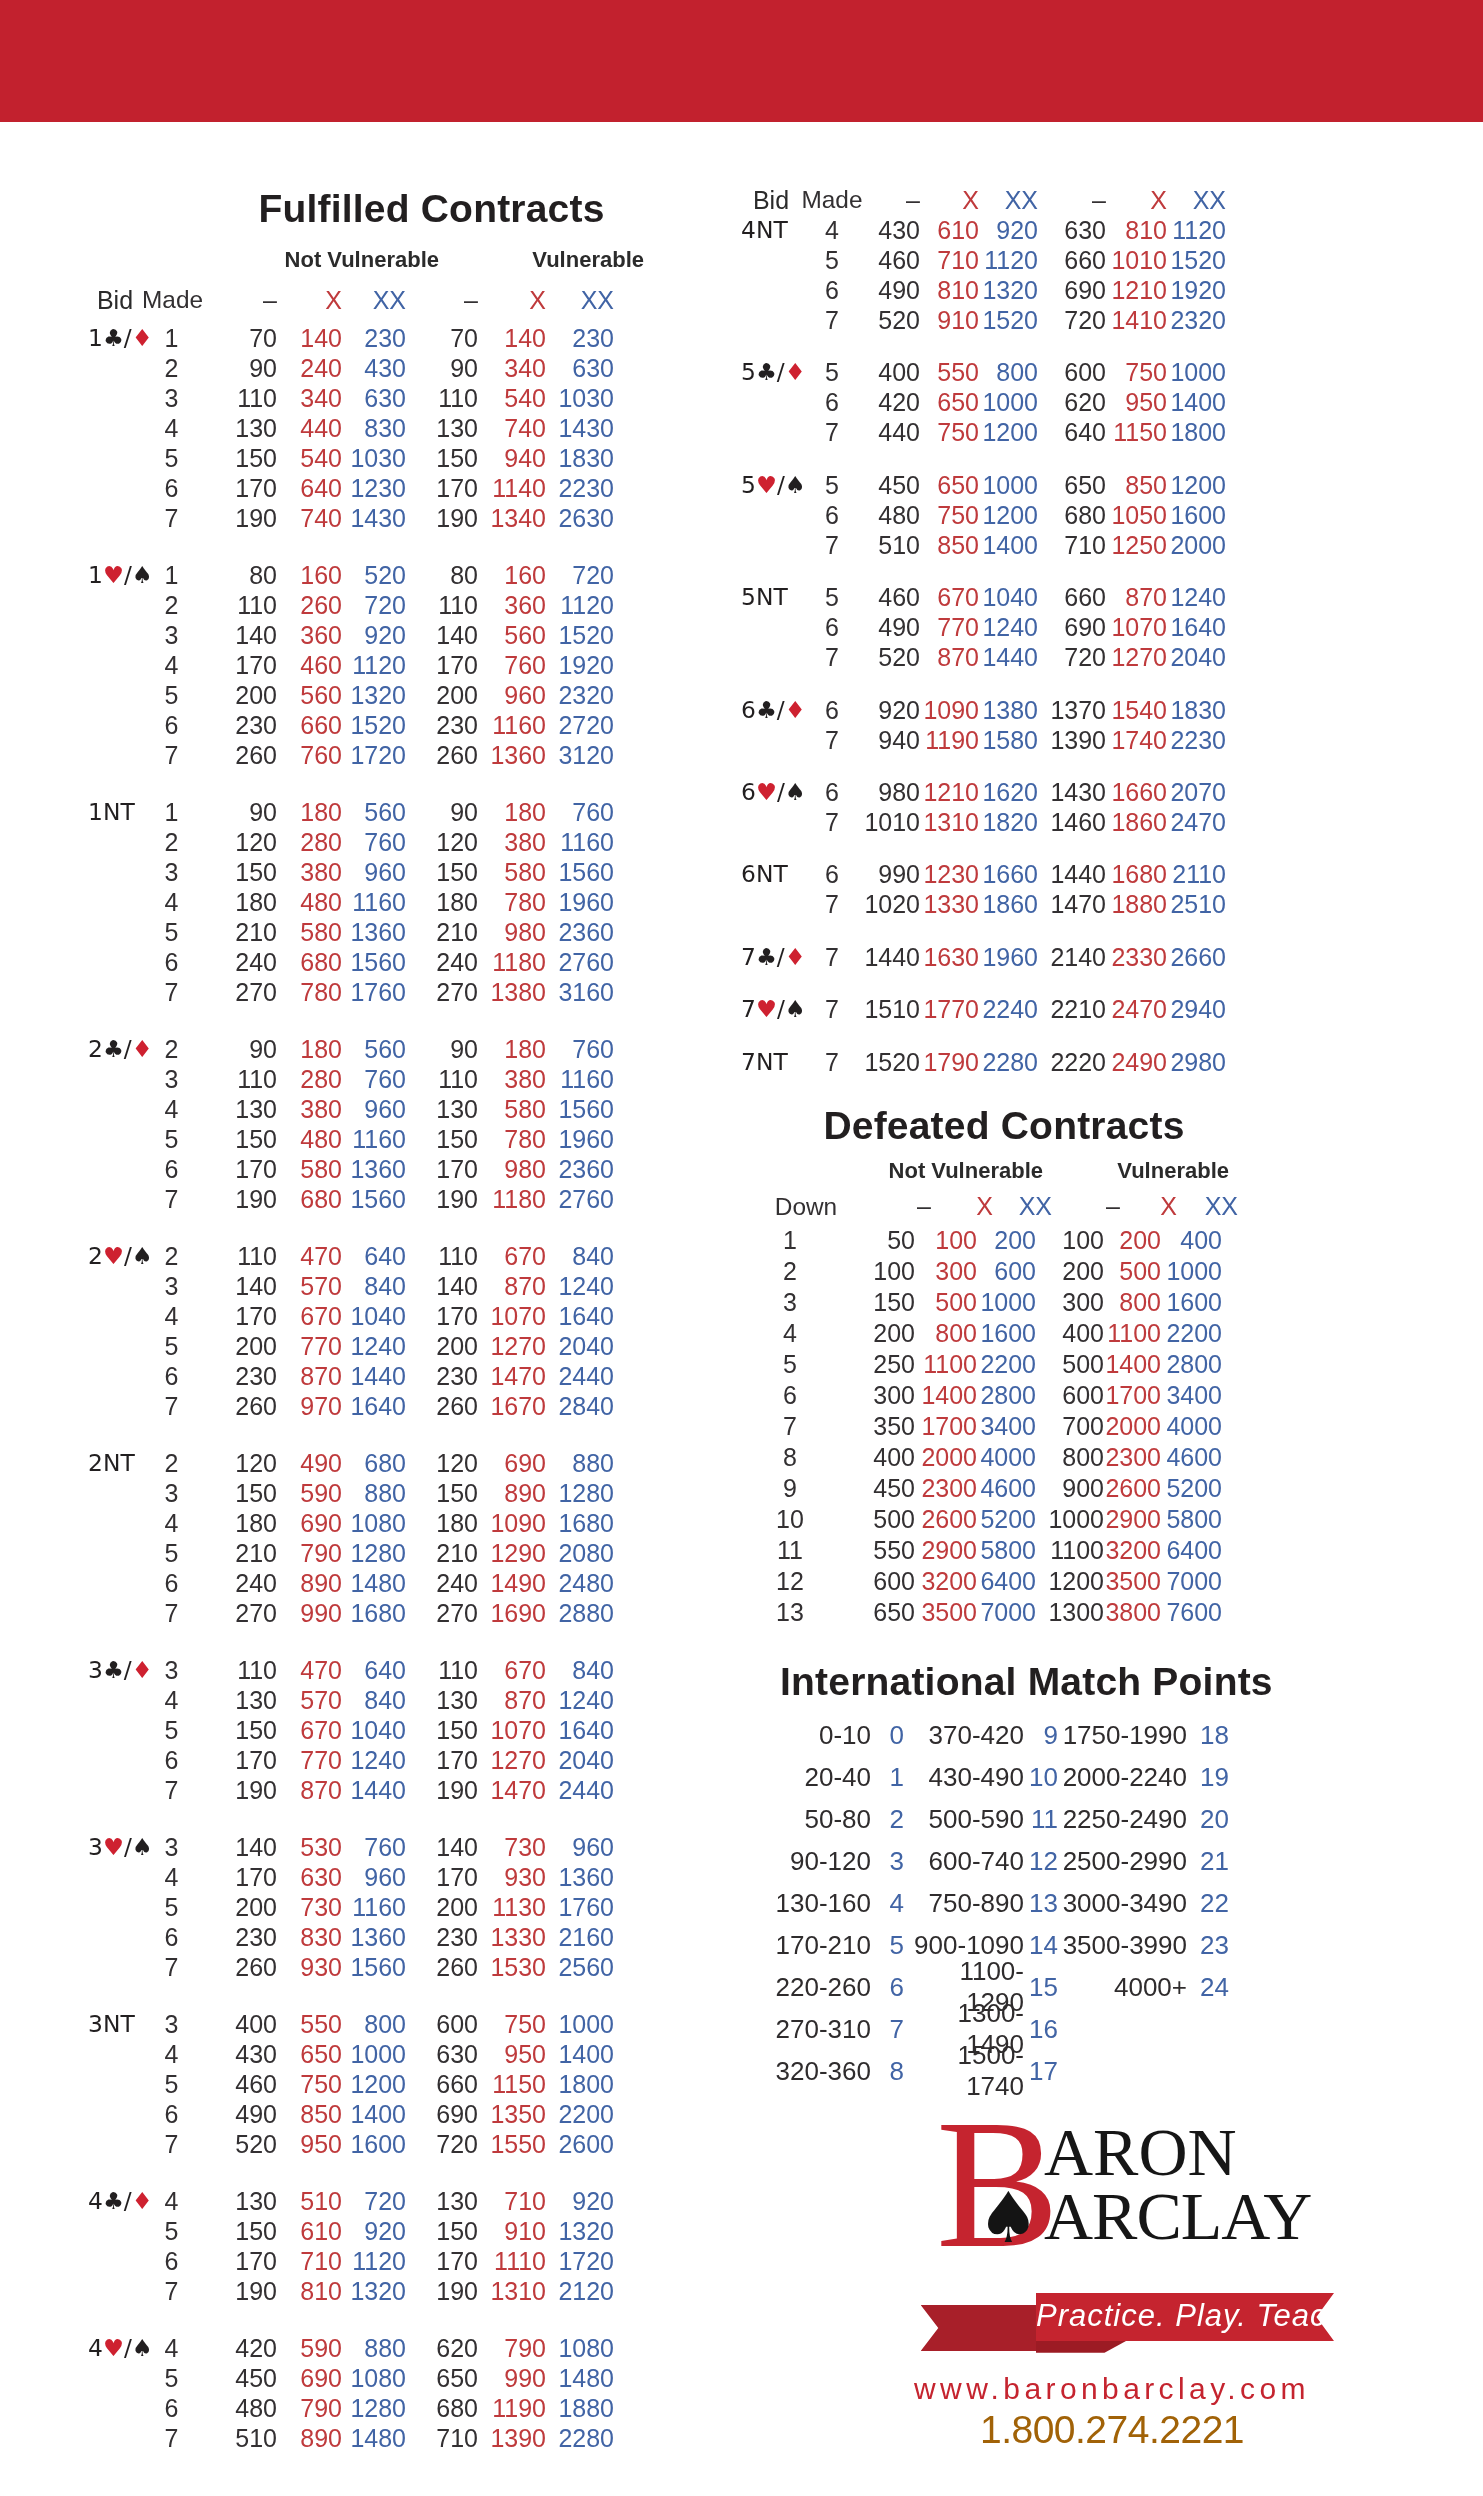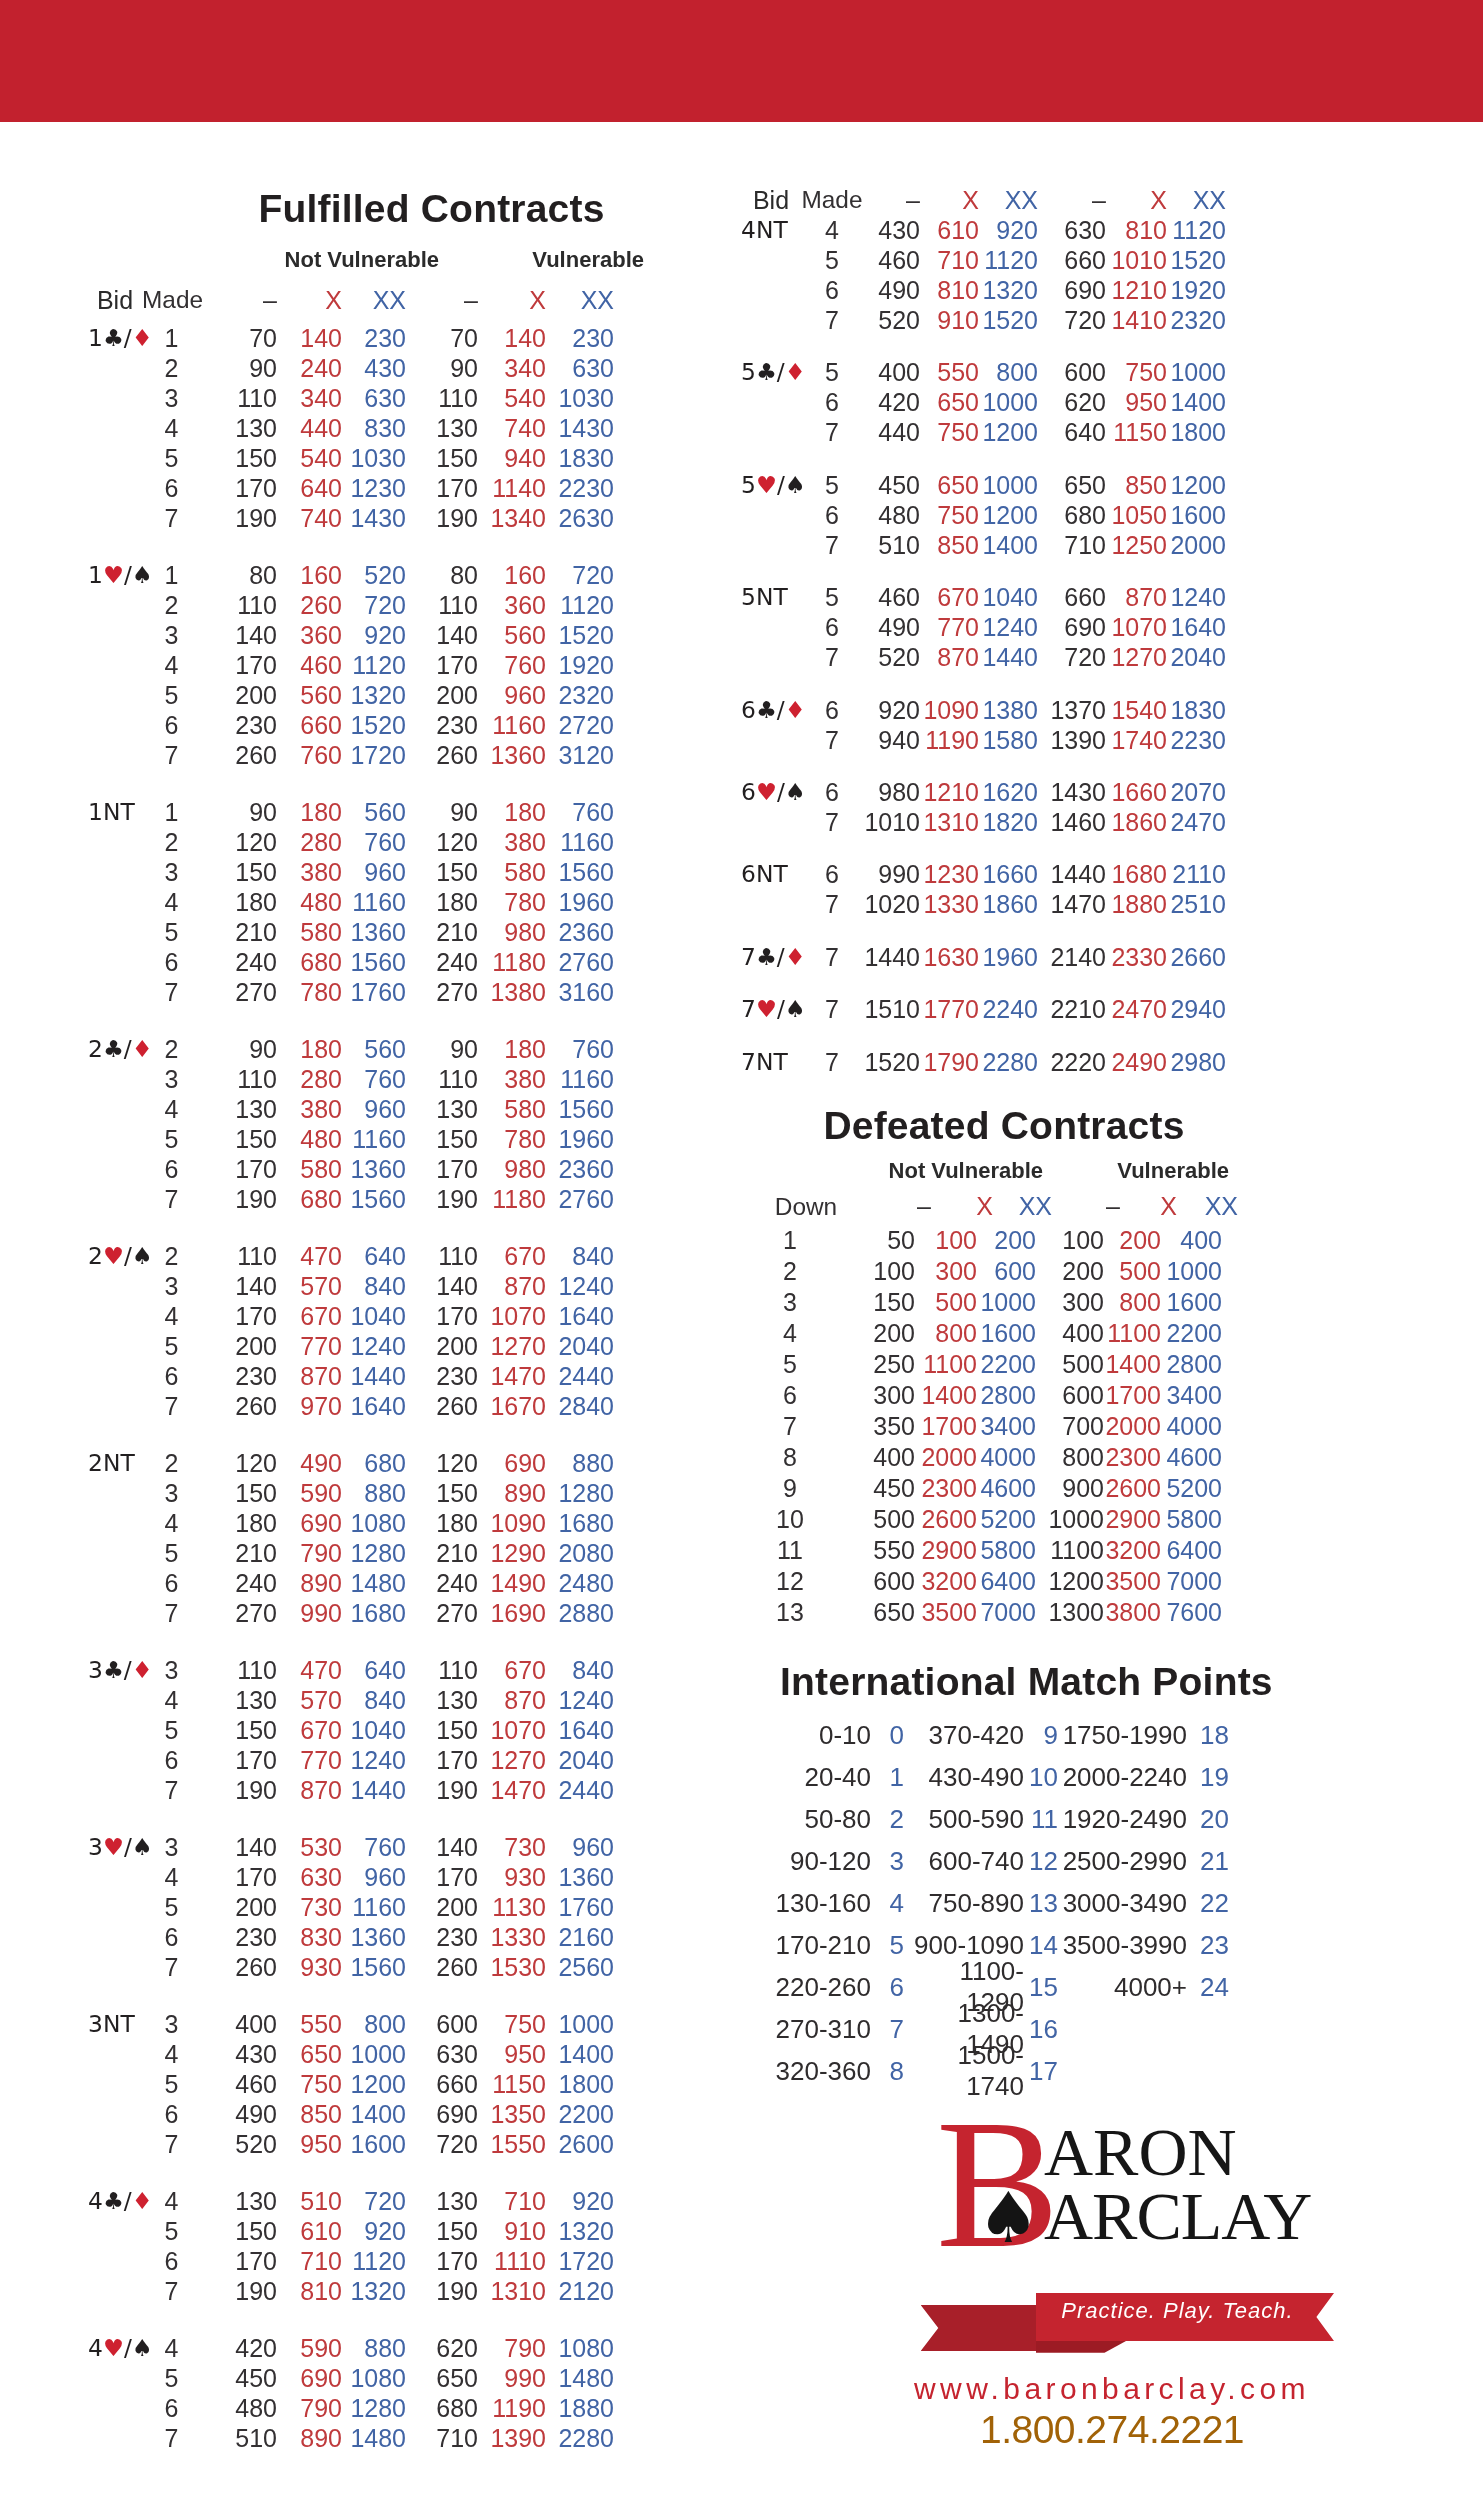--- a/index.html
+++ b/index.html
@@ -73,21 +73,21 @@
   .logo-sub{position:absolute;left:0;top:132px;width:410px;text-align:center;
             font-size:43px;letter-spacing:1px;color:#161616;white-space:nowrap;}
   .ribbon-tail{position:absolute;left:13.7px;top:198px;width:132px;height:46px;background:#a81f29;
             clip-path:polygon(0 0,100% 0,100% 100%,0 100%,17.6px 50%);}
   .ribbon-band{position:absolute;left:129px;top:186px;width:298px;height:48px;background:#c5242f;
             clip-path:polygon(0 0,100% 0,calc(100% - 17.6px) 50%,100% 100%,0 100%);}
   .ribbon-fold{position:absolute;left:129px;top:234px;width:90px;height:11.7px;background:#9c1b24;
             clip-path:polygon(0 0,100% 0,calc(100% - 21.5px) 100%,0 100%);}
   .ribbon-text{position:absolute;left:129px;top:191px;width:283px;text-align:center;
             font-family:"Liberation Sans","DejaVu Sans",sans-serif;font-style:italic;
-            font-size:22px;color:#ffffff;letter-spacing:1px;white-space:nowrap;}
+            font-size:31px;color:#ffffff;letter-spacing:1px;white-space:nowrap;}
   .logo-url{position:absolute;left:0;top:265px;width:410px;text-align:center;
             font-family:"Liberation Sans","DejaVu Sans",sans-serif;
             font-size:30px;letter-spacing:4.4px;color:#c5242f;white-space:nowrap;}
   .logo-phone{position:absolute;left:0;top:301px;width:410px;text-align:center;
             font-family:"Liberation Sans","DejaVu Sans",sans-serif;
             font-size:39px;letter-spacing:-0.5px;color:#a16207;white-space:nowrap;}
 </style>
 </head>
 <body>
 
@@ -1175,21 +1175,21 @@
         <span class="imp-range" style="grid-area: 7 / 3;">1100-1290</span>
         <span class="imp-val" style="grid-area: 7 / 4;">15</span>
         <span class="imp-range" style="grid-area: 8 / 3;">1300-1490</span>
         <span class="imp-val" style="grid-area: 8 / 4;">16</span>
         <span class="imp-range" style="grid-area: 9 / 3;">1500-1740</span>
         <span class="imp-val" style="grid-area: 9 / 4;">17</span>
         <span class="imp-range" style="grid-area: 1 / 5;">1750-1990</span>
         <span class="imp-val" style="grid-area: 1 / 6;">18</span>
         <span class="imp-range" style="grid-area: 2 / 5;">2000-2240</span>
         <span class="imp-val" style="grid-area: 2 / 6;">19</span>
-        <span class="imp-range" style="grid-area: 3 / 5;">1920-2490</span>
+        <span class="imp-range" style="grid-area: 3 / 5;">2250-2490</span>
         <span class="imp-val" style="grid-area: 3 / 6;">20</span>
         <span class="imp-range" style="grid-area: 4 / 5;">2500-2990</span>
         <span class="imp-val" style="grid-area: 4 / 6; text-align: right;">21</span>
         <span class="imp-range" style="grid-area: 5 / 5;">3000-3490</span>
         <span class="imp-val" style="grid-area: 5 / 6;">22</span>
         <span class="imp-range" style="grid-area: 6 / 5;">3500-3990</span>
         <span class="imp-val" style="grid-area: 6 / 6;">23</span>
         <span class="imp-range" style="grid-area: 7 / 5;">4000+</span>
         <span class="imp-val" style="grid-area: 7 / 6;">24</span>
       </div>

